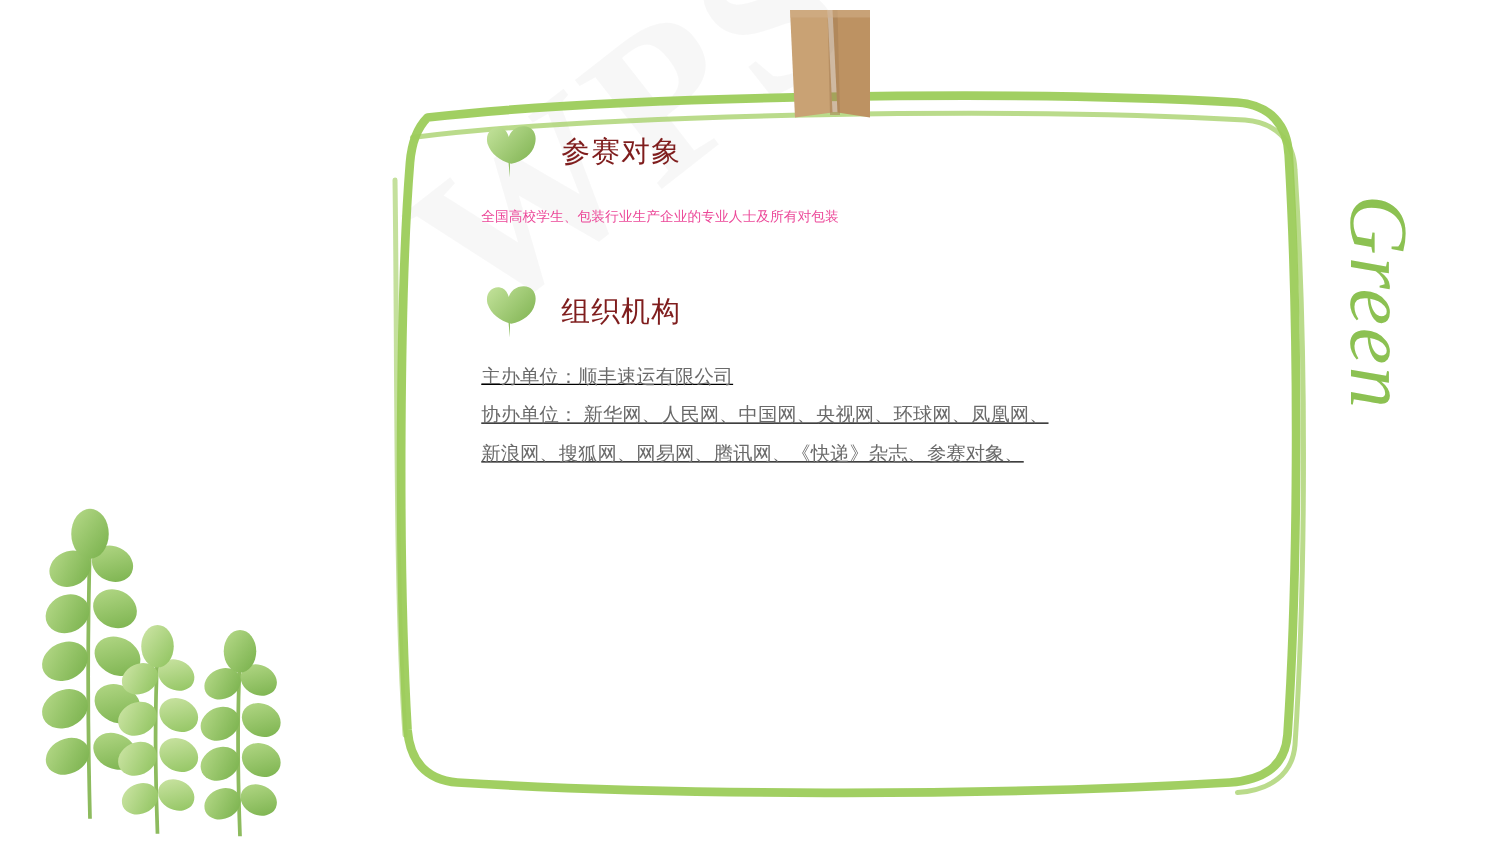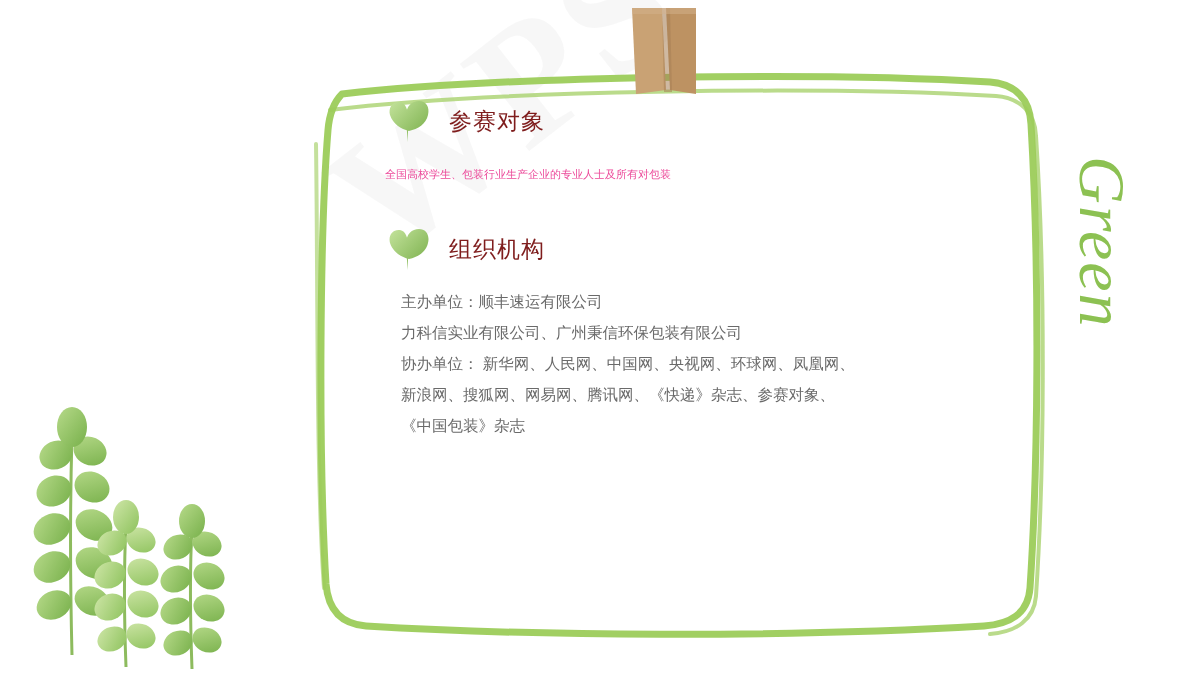--- a/index.html
+++ b/index.html
@@ -121,23 +121,24 @@
   .para {
     font-size: 11px;
     line-height: 32px;
     color: #ec4899;
     margin: 0 0 6px 0;
     max-width: 560px;
   }
   .section-two { margin-top: 34px; }
 
   .org-list {
-    margin: 4px 0 0 16px;
+    margin: 4px 0 0 0;
     padding: 0;
     list-style: none;
+    text-decoration: underline;
   }
   .org-list li {
     font-size: 15.5px;
     line-height: 31px;
     color: #6a6a6a;
     max-width: 565px;
   }
 </style>
 </head>
 <body>
@@ -267,20 +268,18 @@
             </linearGradient>
           </defs>
           <path d="M23 44 C22 34 21 26 21 18 C21 8 27 3 34 3 C41 3 45 9 43 17
                    C41 26 33 31 24 33 C16 31 8 26 5 17 C3 9 8 3 15 4 C21 5 23 12 23 20" fill="url(#hl2)"></path>
         </svg>
       </span>
       <h2>组织机构</h2>
     </div>
     <ul class="org-list">
       <li>主办单位：顺丰速运有限公司</li>
-      <li>力科信实业有限公司、广州秉信环保包装有限公司</li>
       <li>协办单位： 新华网、人民网、中国网、央视网、环球网、凤凰网、</li>
       <li>新浪网、搜狐网、网易网、腾讯网、《快递》杂志、参赛对象、</li>
-      <li>《中国包装》杂志</li>
     </ul>
   </div>
 
 </div>
 
 </body></html>

